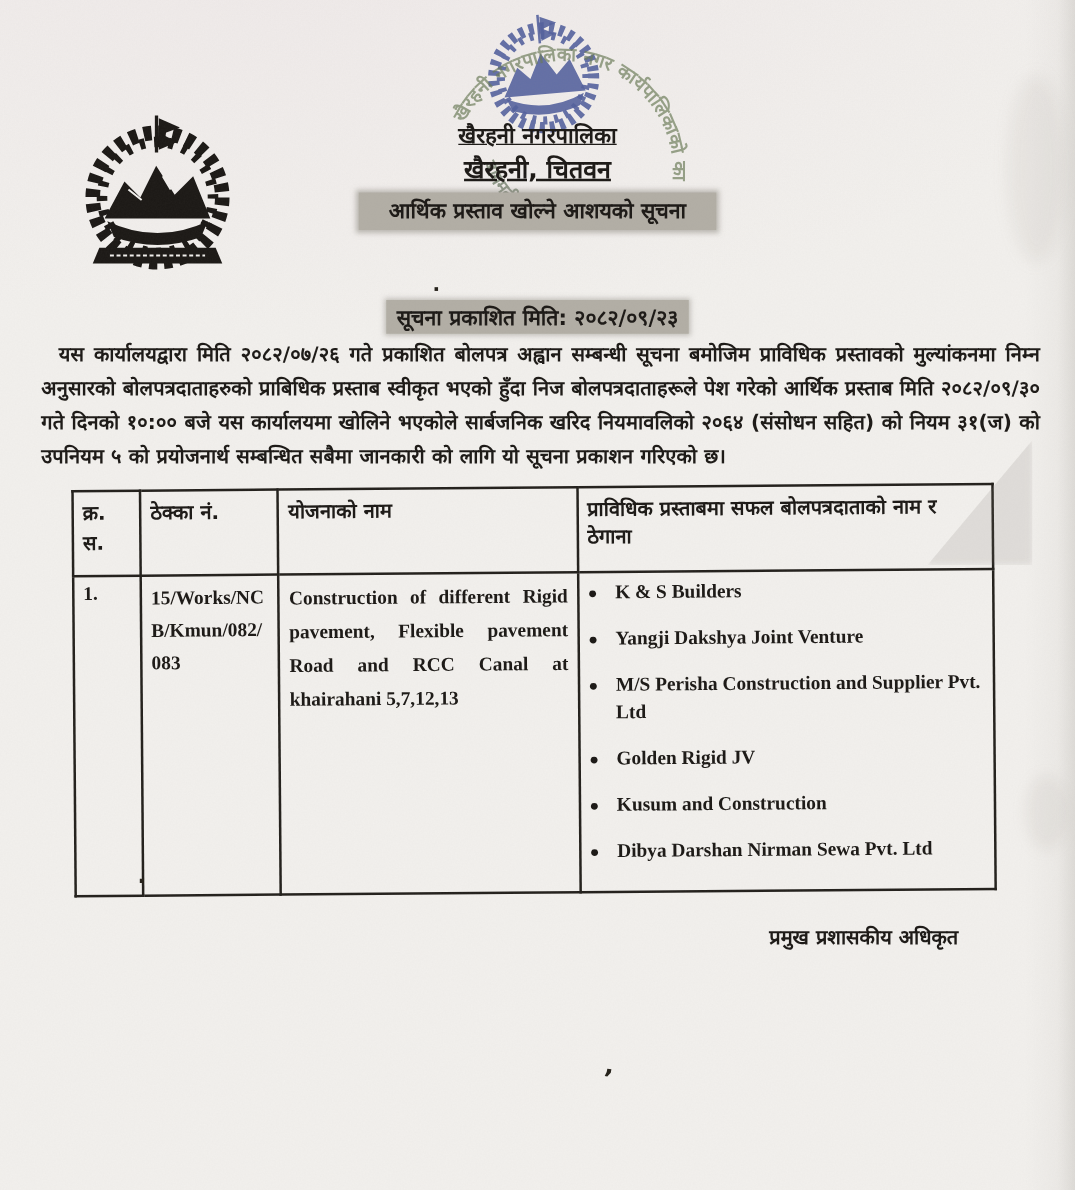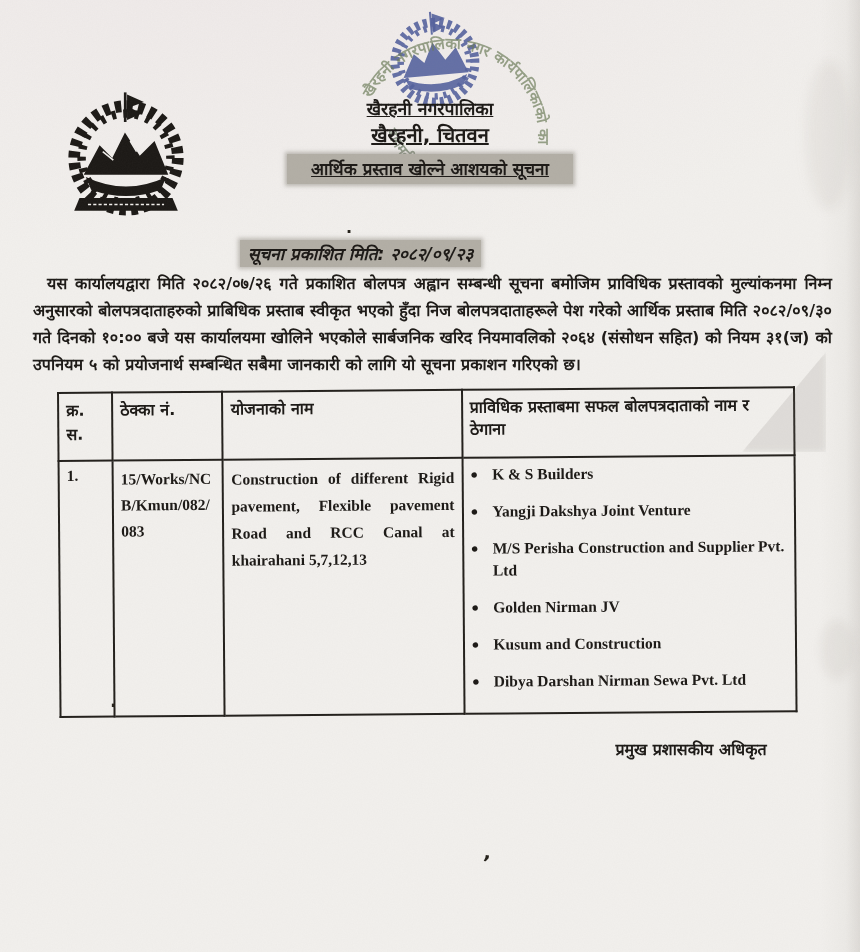--- a/index.html
+++ b/index.html
@@ -19,22 +19,22 @@
   .stamp-emblem{position:absolute;left:32px;top:8px;width:122px;height:106px;opacity:.88;transform:rotate(-5deg);}
   .stamp-ring{position:absolute;inset:0;transform:rotate(14deg);opacity:.8;}
   .ring-text{fill:#6a7b57;font-size:15px;font-weight:bold;font-family:"DejaVu Sans",sans-serif;opacity:.85;}
   .ring-text2{fill:#57684f;font-size:14px;font-weight:bold;font-family:"DejaVu Sans",sans-serif;opacity:.8;}
   .header-text{left:240px;top:96px;width:380px;text-align:center;line-height:26px;}
   .h-line{font-weight:bold;}
   .h1,.h2{font-size:17.5px;text-decoration:underline;}
   .h3,.h4{font-size:20px;text-decoration:underline;}
   .notice-title{display:inline-block;margin-top:6px;padding:2px 24px;
     background:#b2aea5;box-shadow:0 0 4px 2px rgba(141,137,128,0.55);
-    font-size:17px;font-weight:bold;text-decoration:underline;}
-  .pub-date{left:240px;top:240px;width:380px;text-align:left;font-style:italic;}
+    font-size:17px;font-weight:bold;}
+  .pub-date{left:240px;top:240px;width:380px;text-align:center;}
   .pub-date span{display:inline-block;padding:2px 8px;background:#b2aea5;
     box-shadow:0 0 4px 2px rgba(141,137,128,0.5);font-size:17px;font-weight:bold;}
   
   .paragraph{left:33px;top:270px;width:799px;font-size:16px;font-weight:600;
     line-height:27px;text-align:justify;text-indent:14px;letter-spacing:.1px;}
   
   .doc-table{left:57px;top:392px;width:738px;border-collapse:collapse;
     transform:rotate(-0.45deg);transform-origin:left top;}
   .doc-table td{border:2px solid #221f1b;vertical-align:top;padding:5px 7px;}
   .col-sn{width:40px;}
@@ -154,21 +154,21 @@
         <div class="serif bidder">
             <span class="bullet">●</span>
             <span>Yangji Dakshya Joint Venture</span>
           </div>
         <div class="serif bidder">
             <span class="bullet">●</span>
             <span>M/S Perisha Construction and Supplier Pvt. Ltd</span>
           </div>
         <div class="serif bidder">
             <span class="bullet">●</span>
-            <span>Golden Nirman JV</span>
+            <span>Golden Rigid JV</span>
           </div>
         <div class="serif bidder">
             <span class="bullet">●</span>
             <span>Kusum and Construction</span>
           </div>
         <div class="serif bidder">
             <span class="bullet">●</span>
             <span>Dibya Darshan Nirman Sewa Pvt. Ltd</span>
           </div>
       </td>

